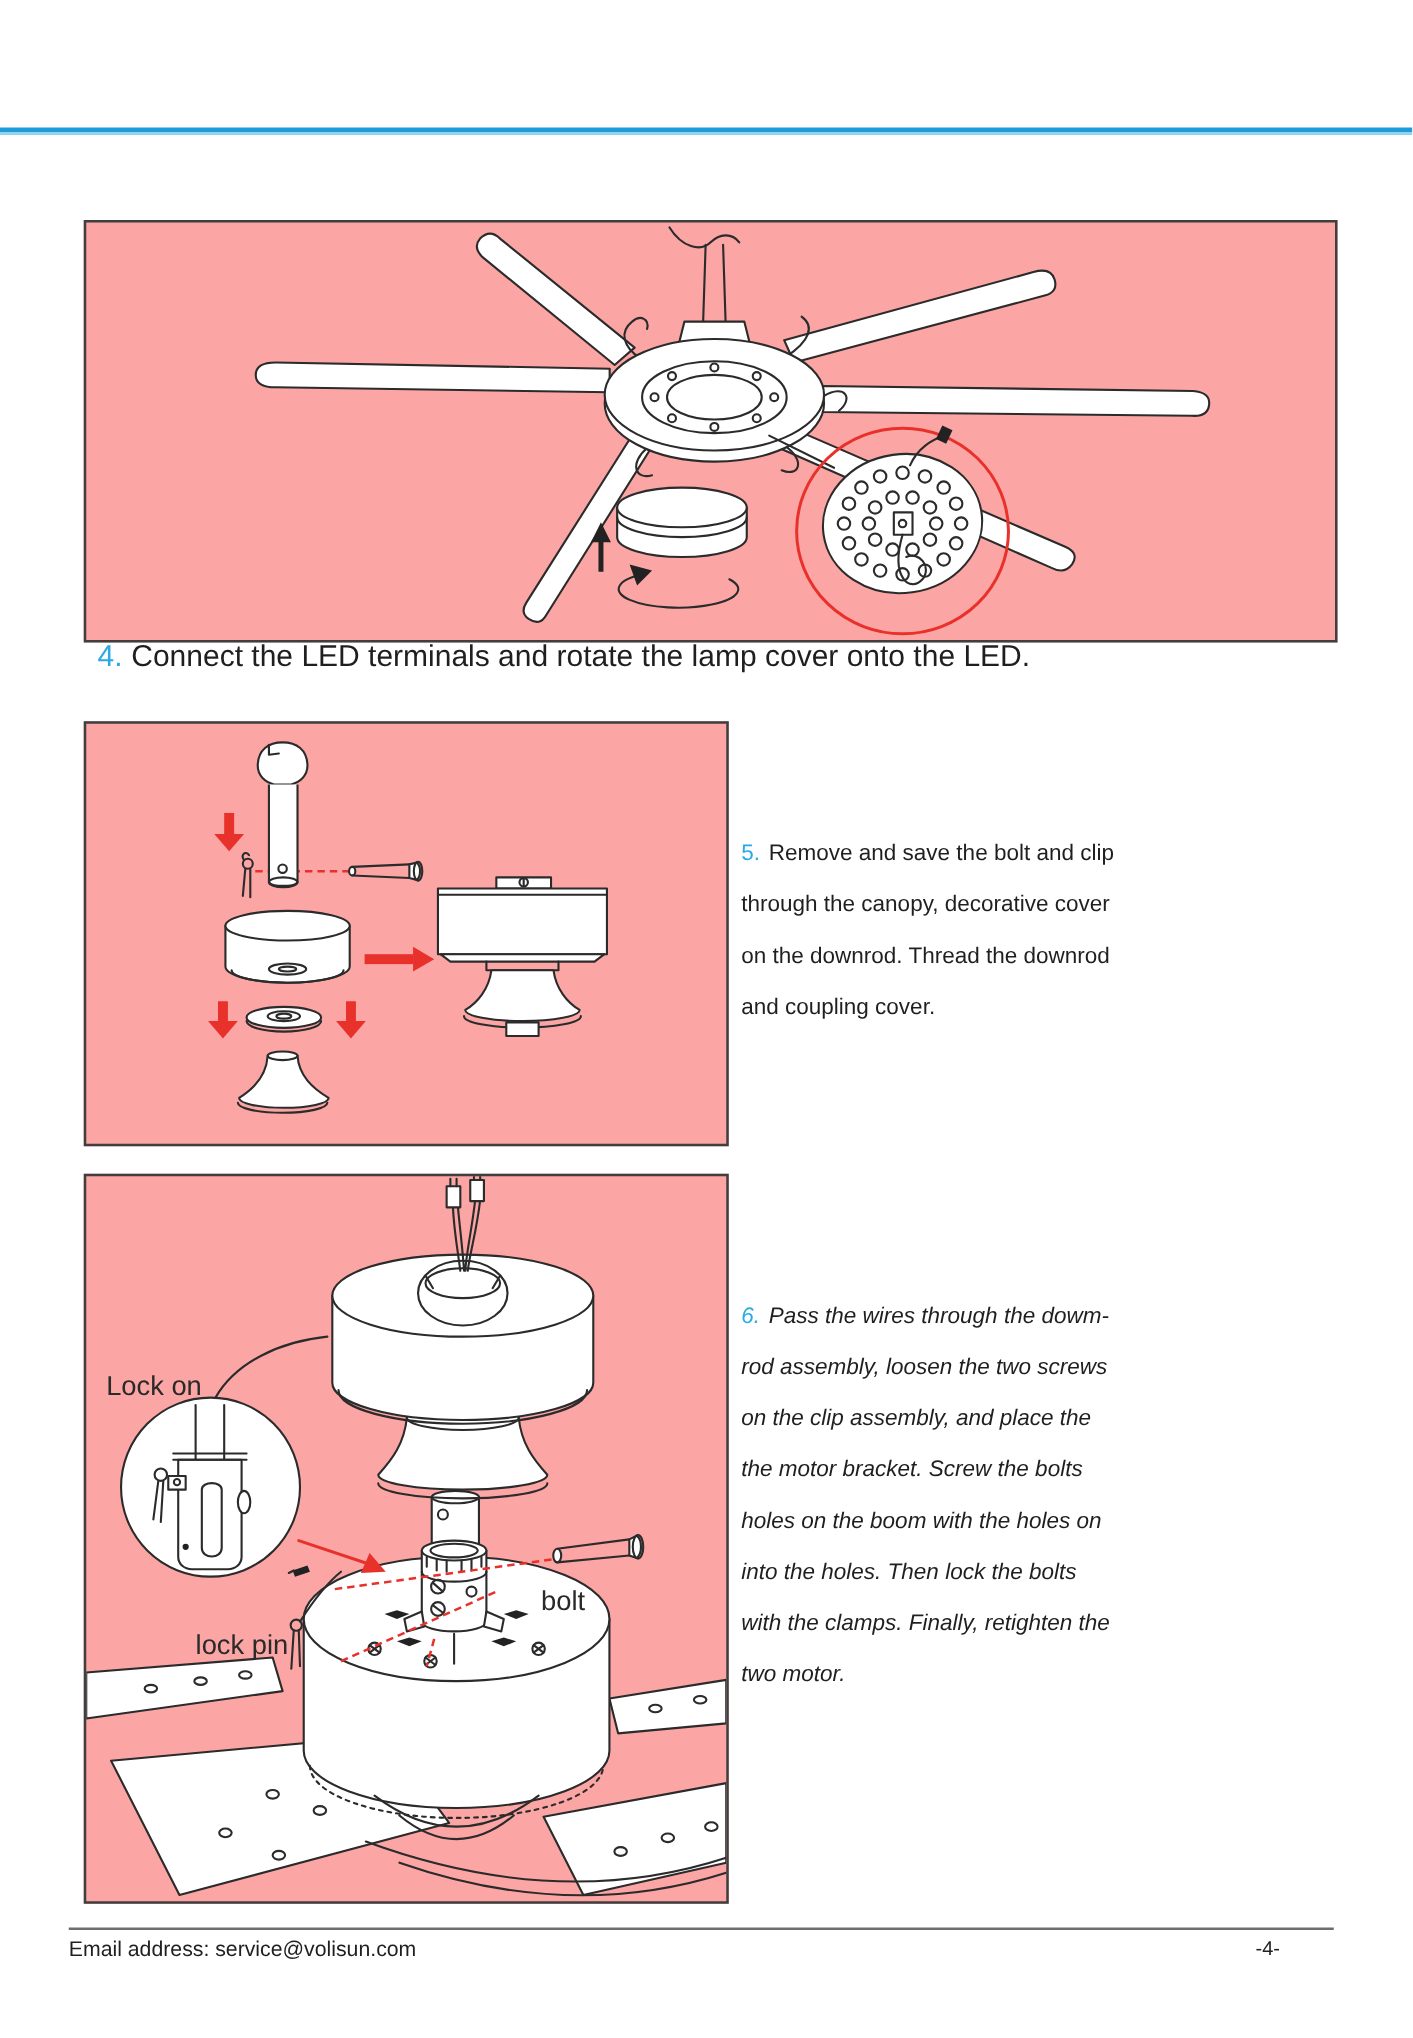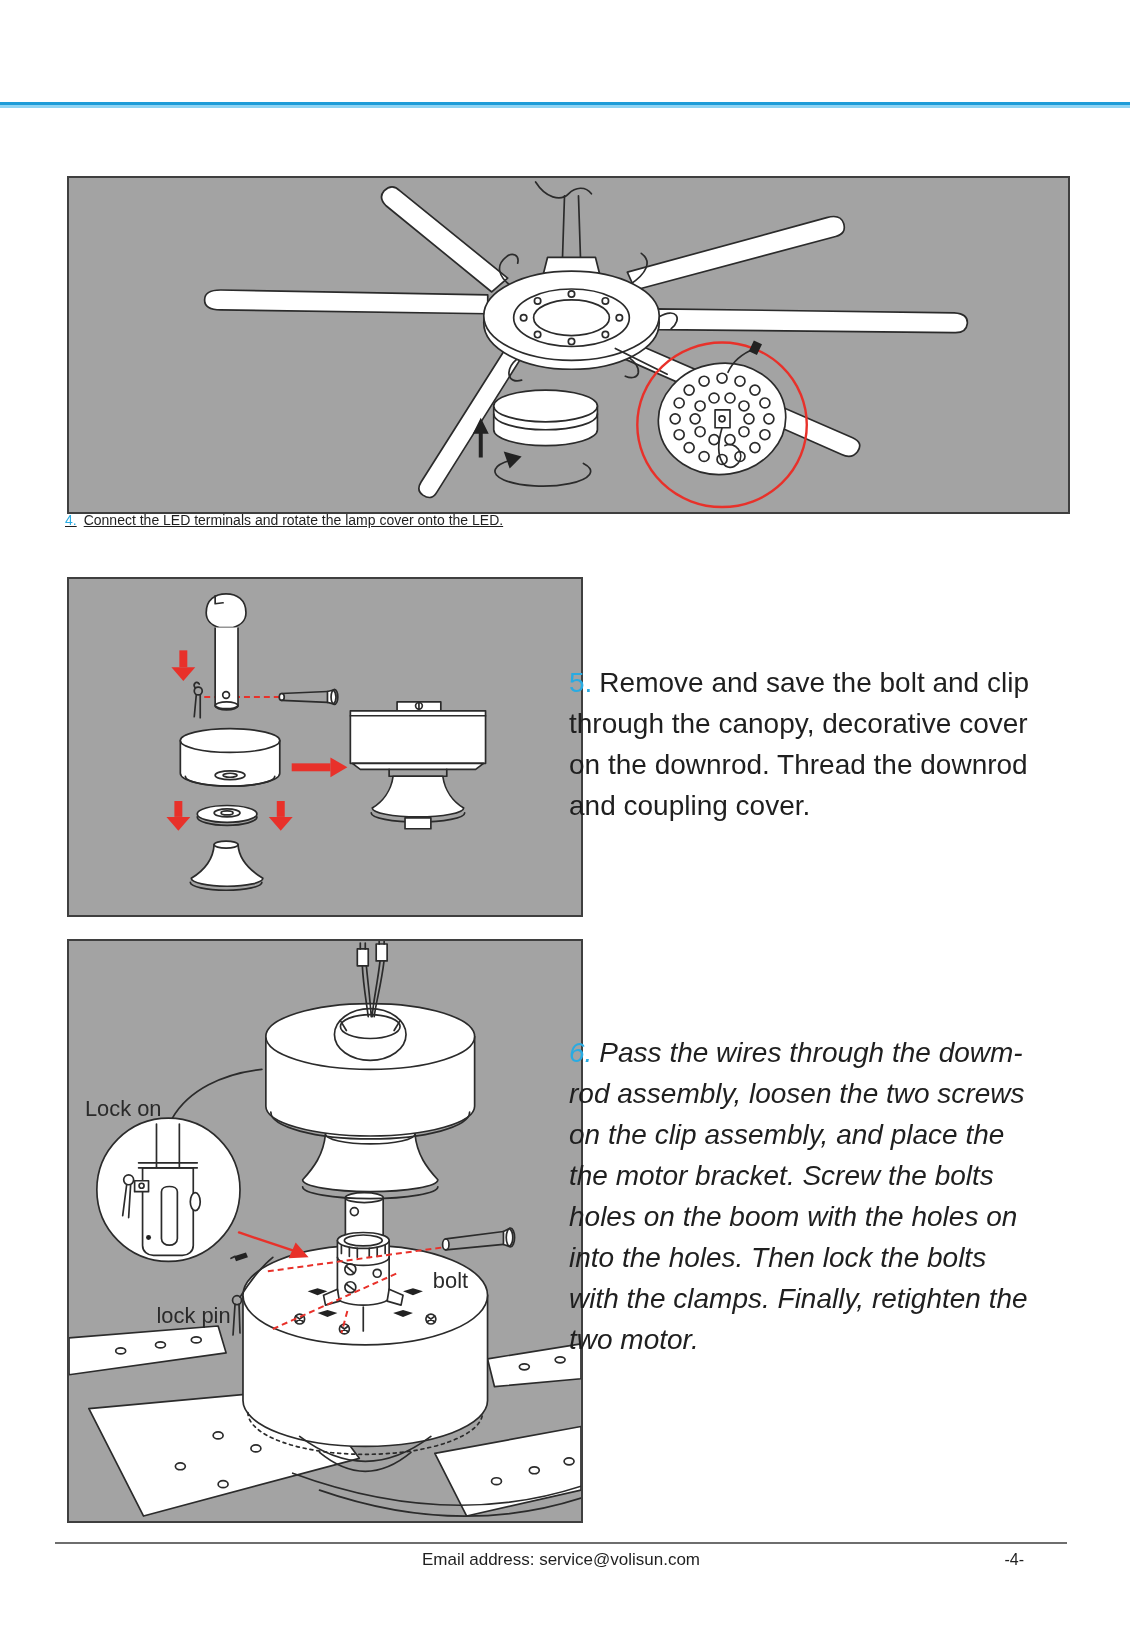--- a/index.html
+++ b/index.html
@@ -1,33 +1,33 @@
 <!DOCTYPE html>
 <html><head>
 <meta charset="utf-8">
 <style>
   html,body{margin:0;padding:0;background:#fff;}
   .page{position:relative;width:1130px;height:1630px;background:#ffffff;
         font-family:"Liberation Sans",sans-serif;color:#1f1f1f;overflow:hidden;}
   .top-rule{position:absolute;left:0;top:102px;width:1130px;height:6px;
         background:linear-gradient(#1e9cd8 0 58%,#8fd4f4 58% 100%);}
-  .fig{position:absolute;border:2px solid #3f3f3f;background:#a3a3a3;box-sizing:border-box;}
+  .fig{position:absolute;border:2px solid #3f3f3f;background:#fca5a5;box-sizing:border-box;}
   .fig svg{position:absolute;left:0;top:0;width:100%;height:100%;}
   .fig1{left:67px;top:176px;width:1003px;height:338px;}
   .fig2{left:67px;top:577px;width:516px;height:340px;}
   .fig3{left:67px;top:939px;width:516px;height:584px;}
-  .step4{position:absolute;left:65px;top:512px;font-size:14px;white-space:nowrap;text-decoration:underline;}
+  .step4{position:absolute;left:78px;top:512px;font-size:24px;white-space:nowrap;}
   .num{color:#29abe2;margin-right:7px;}
-  .step-block{position:absolute;left:569px;font-size:28px;line-height:41px;}
+  .step-block{position:absolute;left:593px;font-size:18px;line-height:41px;}
   .step-block .line{white-space:nowrap;}
   .step5{top:662px;}
   .step6{top:1032px;font-style:italic;}
   .footer-rule{position:absolute;left:55px;top:1542px;width:1012px;height:0;
         border-top:2px solid #6e6e6e;}
-  .footer-email{position:absolute;left:55px;top:1550px;width:1012px;text-align:center;font-size:17px;}
+  .footer-email{position:absolute;left:55px;top:1550px;width:1012px;font-size:17px;}
   .footer-page{position:absolute;right:106px;top:1551px;font-size:16px;}
   
   .s{stroke:#2b2b2b;stroke-width:1.7;fill:none;stroke-linecap:round;stroke-linejoin:round;}
   .sf{stroke:#2b2b2b;stroke-width:1.7;fill:#ffffff;stroke-linejoin:round;}
   .blk{fill:#222;stroke:none;}
   .red{fill:#e8312a;stroke:none;}
   .redl{stroke:#e8312a;stroke-width:2.4;fill:none;stroke-linecap:round;}
   .dash{stroke:#e8312a;stroke-width:2;stroke-dasharray:6 4;fill:none;}
   svg text{font-family:"Liberation Sans",sans-serif;fill:#2a2a2a;}
   .lbl{font-size:22px;}

